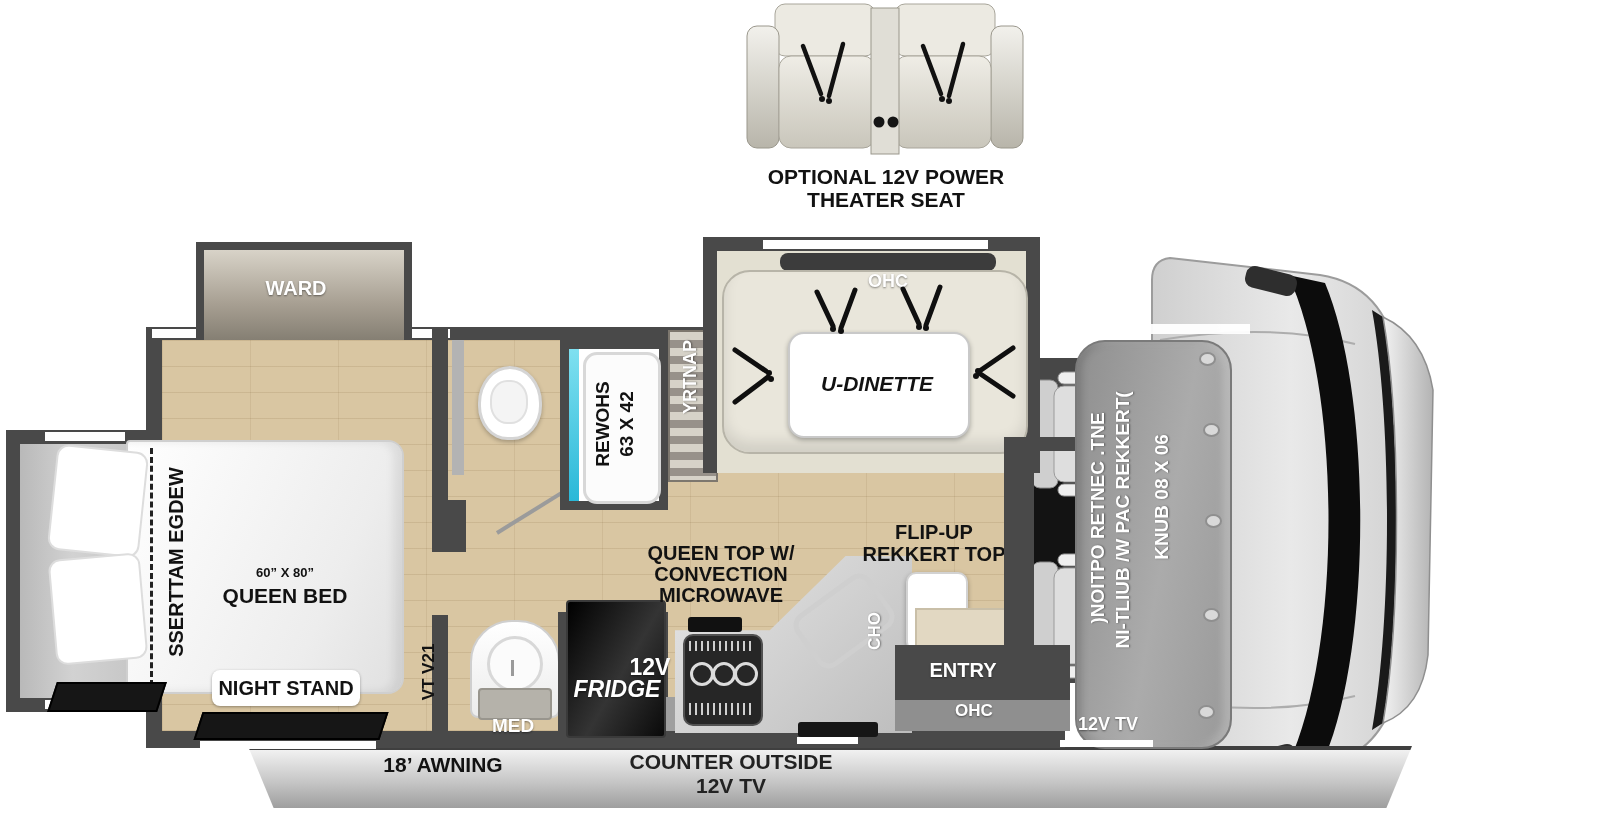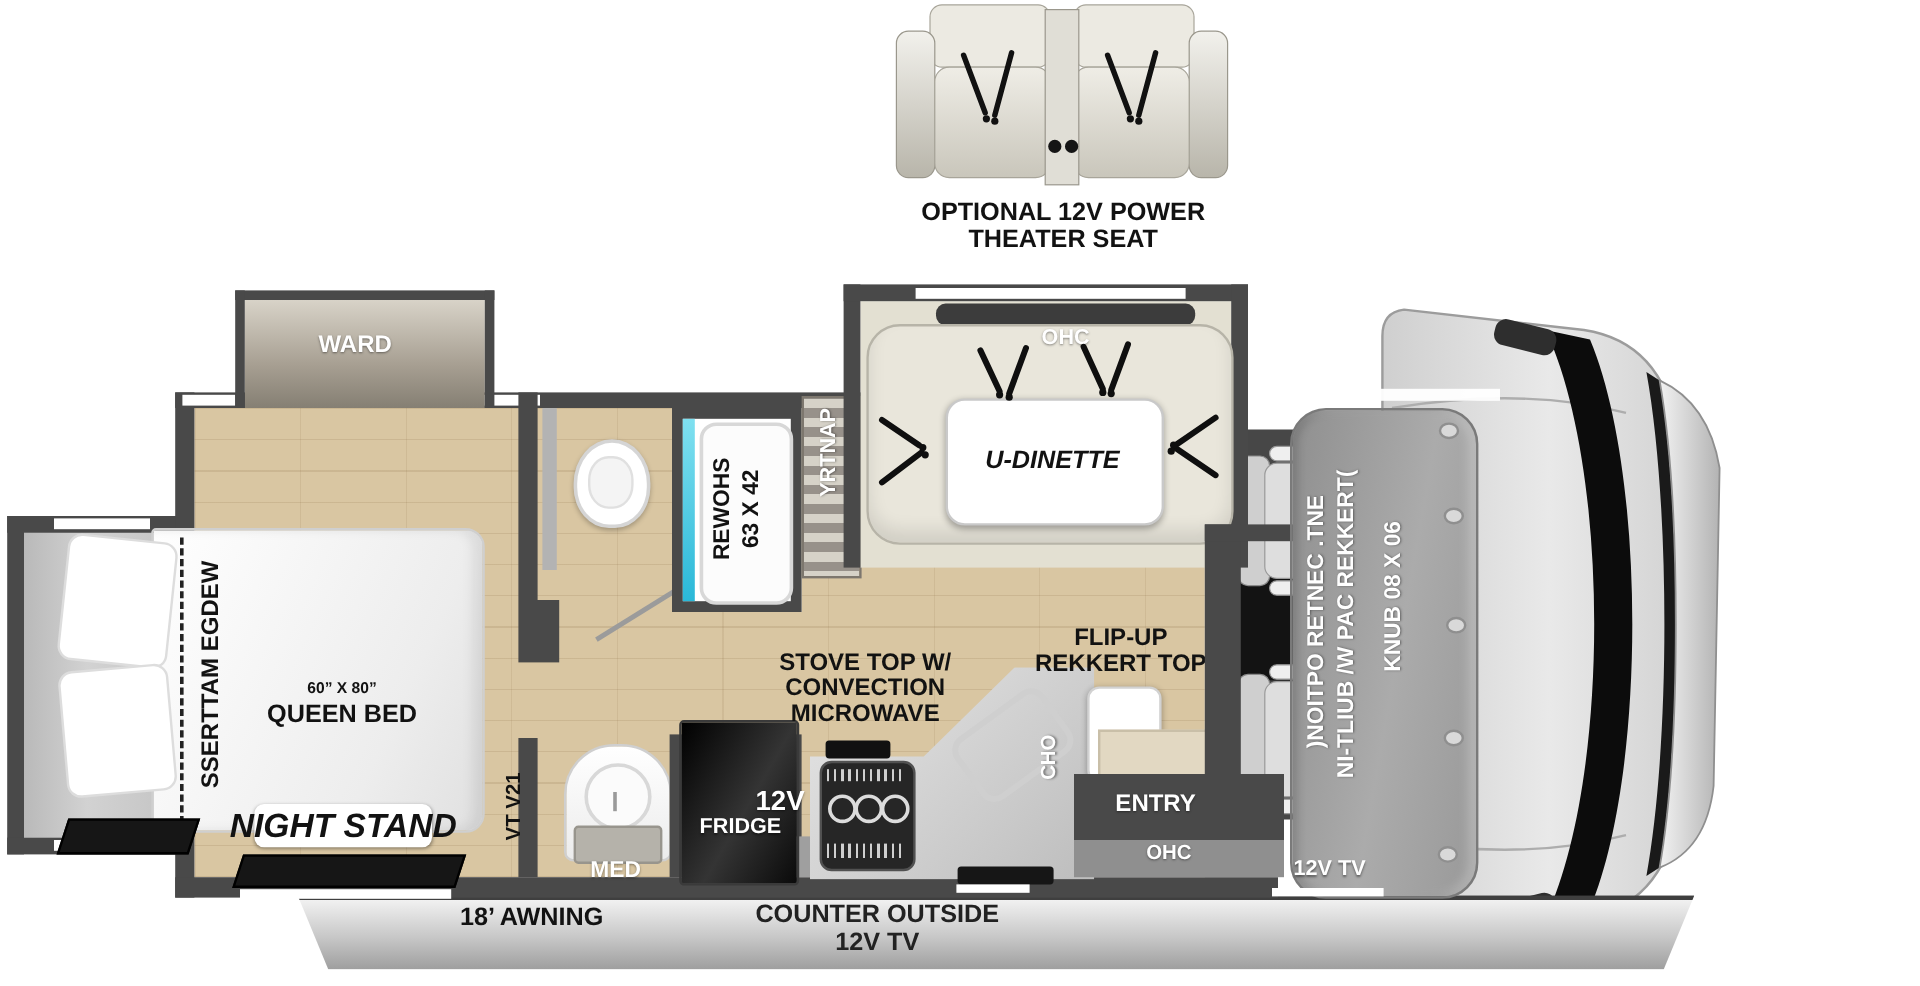--- a/index.html
+++ b/index.html
@@ -100,21 +100,21 @@
               border:2px solid #cfcfcf;border-radius:4px 16px 16px 4px;box-shadow:inset -8px 0 10px rgba(0,0,0,.08);"></div>
   <div class="abs" style="left:52px;top:448px;width:88px;height:102px;background:#fff;border:2px solid #ddd;border-radius:12px;transform:rotate(6deg);"></div>
   <div class="abs" style="left:52px;top:556px;width:88px;height:102px;background:#fff;border:2px solid #ddd;border-radius:12px;transform:rotate(-5deg);"></div>
   <div class="abs" style="left:150px;top:448px;width:0;height:238px;border-left:3px dashed #222;"></div>
   <div class="v bt" style="left:176px;top:562px;font-size:20px;">SSERTTAM EGDEW</div>
   <div class="h bt" style="left:285px;top:573px;font-size:13px;">60” X 80”</div>
   <div class="h bt" style="left:285px;top:596px;font-size:21px;">QUEEN BED</div>
 
   <div class="mat" style="left:52px;top:682px;width:106px;height:26px;"></div>
   <div class="abs" style="left:212px;top:670px;width:148px;height:36px;background:#fff;border-radius:8px;box-shadow:0 1px 3px rgba(0,0,0,.35);"></div>
-  <div class="h bt" style="left:286px;top:688px;font-size:28px;font-style:italic;">NIGHT STAND</div>
+  <div class="h bt" style="left:286px;top:688px;font-size:20px;">NIGHT STAND</div>
   <div class="mat" style="left:198px;top:712px;width:182px;height:24px;"></div>
   <div class="v bt" style="left:428px;top:672px;font-size:17px;">VT V21</div>
 
   <div class="abs" style="left:478px;top:366px;width:58px;height:68px;background:#fff;border:3px solid #d5d5d5;border-radius:50% 50% 46% 46%;box-shadow:0 2px 4px rgba(0,0,0,.25);"></div>
   <div class="abs" style="left:490px;top:380px;width:34px;height:40px;background:#f4f4f4;border:2px solid #e0e0e0;border-radius:45%;"></div>
 
   <div class="abs" style="left:560px;top:340px;width:108px;height:170px;background:#fff;border:9px solid #494949;box-sizing:border-box;"></div>
   <div class="abs" style="left:569px;top:349px;width:10px;height:152px;background:linear-gradient(180deg,#7fe0f0,#2ab8d8);"></div>
   <div class="abs" style="left:583px;top:352px;width:72px;height:146px;background:#fcfcfc;border:3px solid #d8d8d8;border-radius:14px;"></div>
   <div class="v bt" style="left:626px;top:424px;font-size:19px;">63 X 42</div>
@@ -186,23 +186,23 @@
   <div class="abs" style="left:688px;top:617px;width:54px;height:15px;background:#111;border-radius:3px;"></div>
   <div class="abs" style="left:683px;top:634px;width:76px;height:88px;background:#262626;border:2px solid #515151;border-radius:10px;"></div>
   <div class="abs" style="left:689px;top:641px;width:64px;height:10px;background:repeating-linear-gradient(90deg,#cfcfcf 0 2px,#262626 2px 6px);"></div>
   <div class="abs" style="left:689px;top:703px;width:64px;height:12px;background:repeating-linear-gradient(90deg,#cfcfcf 0 2px,#262626 2px 6px);"></div>
   <div class="abs" style="left:690px;top:662px;width:18px;height:18px;border:3px solid #dcdcdc;border-radius:50%;"></div>
   <div class="abs" style="left:712px;top:662px;width:18px;height:18px;border:3px solid #dcdcdc;border-radius:50%;"></div>
   <div class="abs" style="left:734px;top:662px;width:18px;height:18px;border:3px solid #dcdcdc;border-radius:50%;"></div>
 
   <div class="abs" style="left:566px;top:600px;width:96px;height:134px;background:linear-gradient(120deg,#000,#343434 55%,#0a0a0a);border:2px solid #3a3a3a;border-radius:4px;"></div>
   <div class="h wt" style="left:650px;top:667px;font-size:23px;">12V</div>
-  <div class="h wt" style="left:617px;top:689px;font-size:18px;">FRIDGE</div>
-
-  <div class="h bt" style="left:721px;top:553px;font-size:20px;">STOVE TOP W/</div>
+  <div class="h wt" style="left:617px;top:689px;font-size:23px;font-style:italic;">FRIDGE</div>
+
+  <div class="h bt" style="left:721px;top:553px;font-size:20px;">QUEEN TOP W/</div>
   <div class="h bt" style="left:721px;top:574px;font-size:20px;">CONVECTION</div>
   <div class="h bt" style="left:721px;top:595px;font-size:20px;">MICROWAVE</div>
   <div class="h bt" style="left:934px;top:532px;font-size:20px;">FLIP-UP</div>
   <div class="h bt" style="left:934px;top:554px;font-size:20px;">REKKERT TOP</div>
 
   <div class="abs" style="left:906px;top:572px;width:58px;height:76px;background:#fff;border:2px solid #d2d2d2;border-radius:10px;box-shadow:0 2px 5px rgba(0,0,0,.3);"></div>
 
   <div class="abs" style="left:915px;top:608px;width:89px;height:37px;background:#e2d8c2;border:2px solid #c9bfa8;"></div>
   <div class="wall" style="left:1004px;top:437px;width:30px;height:215px;"></div>
   <div class="wall" style="left:1004px;top:437px;width:118px;height:14px;"></div>

